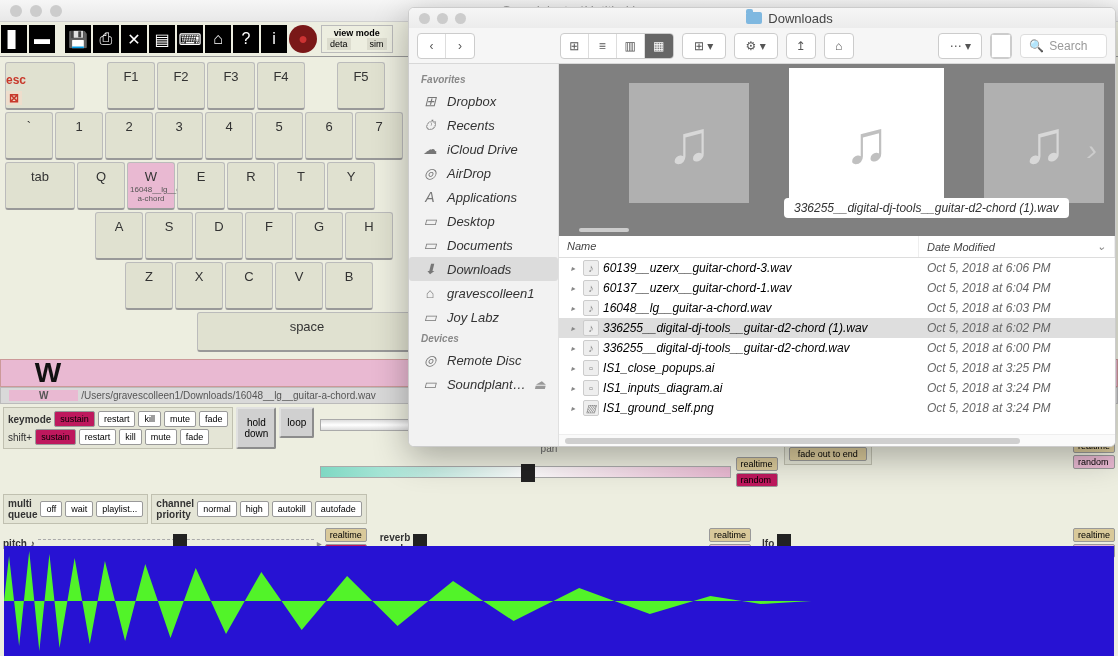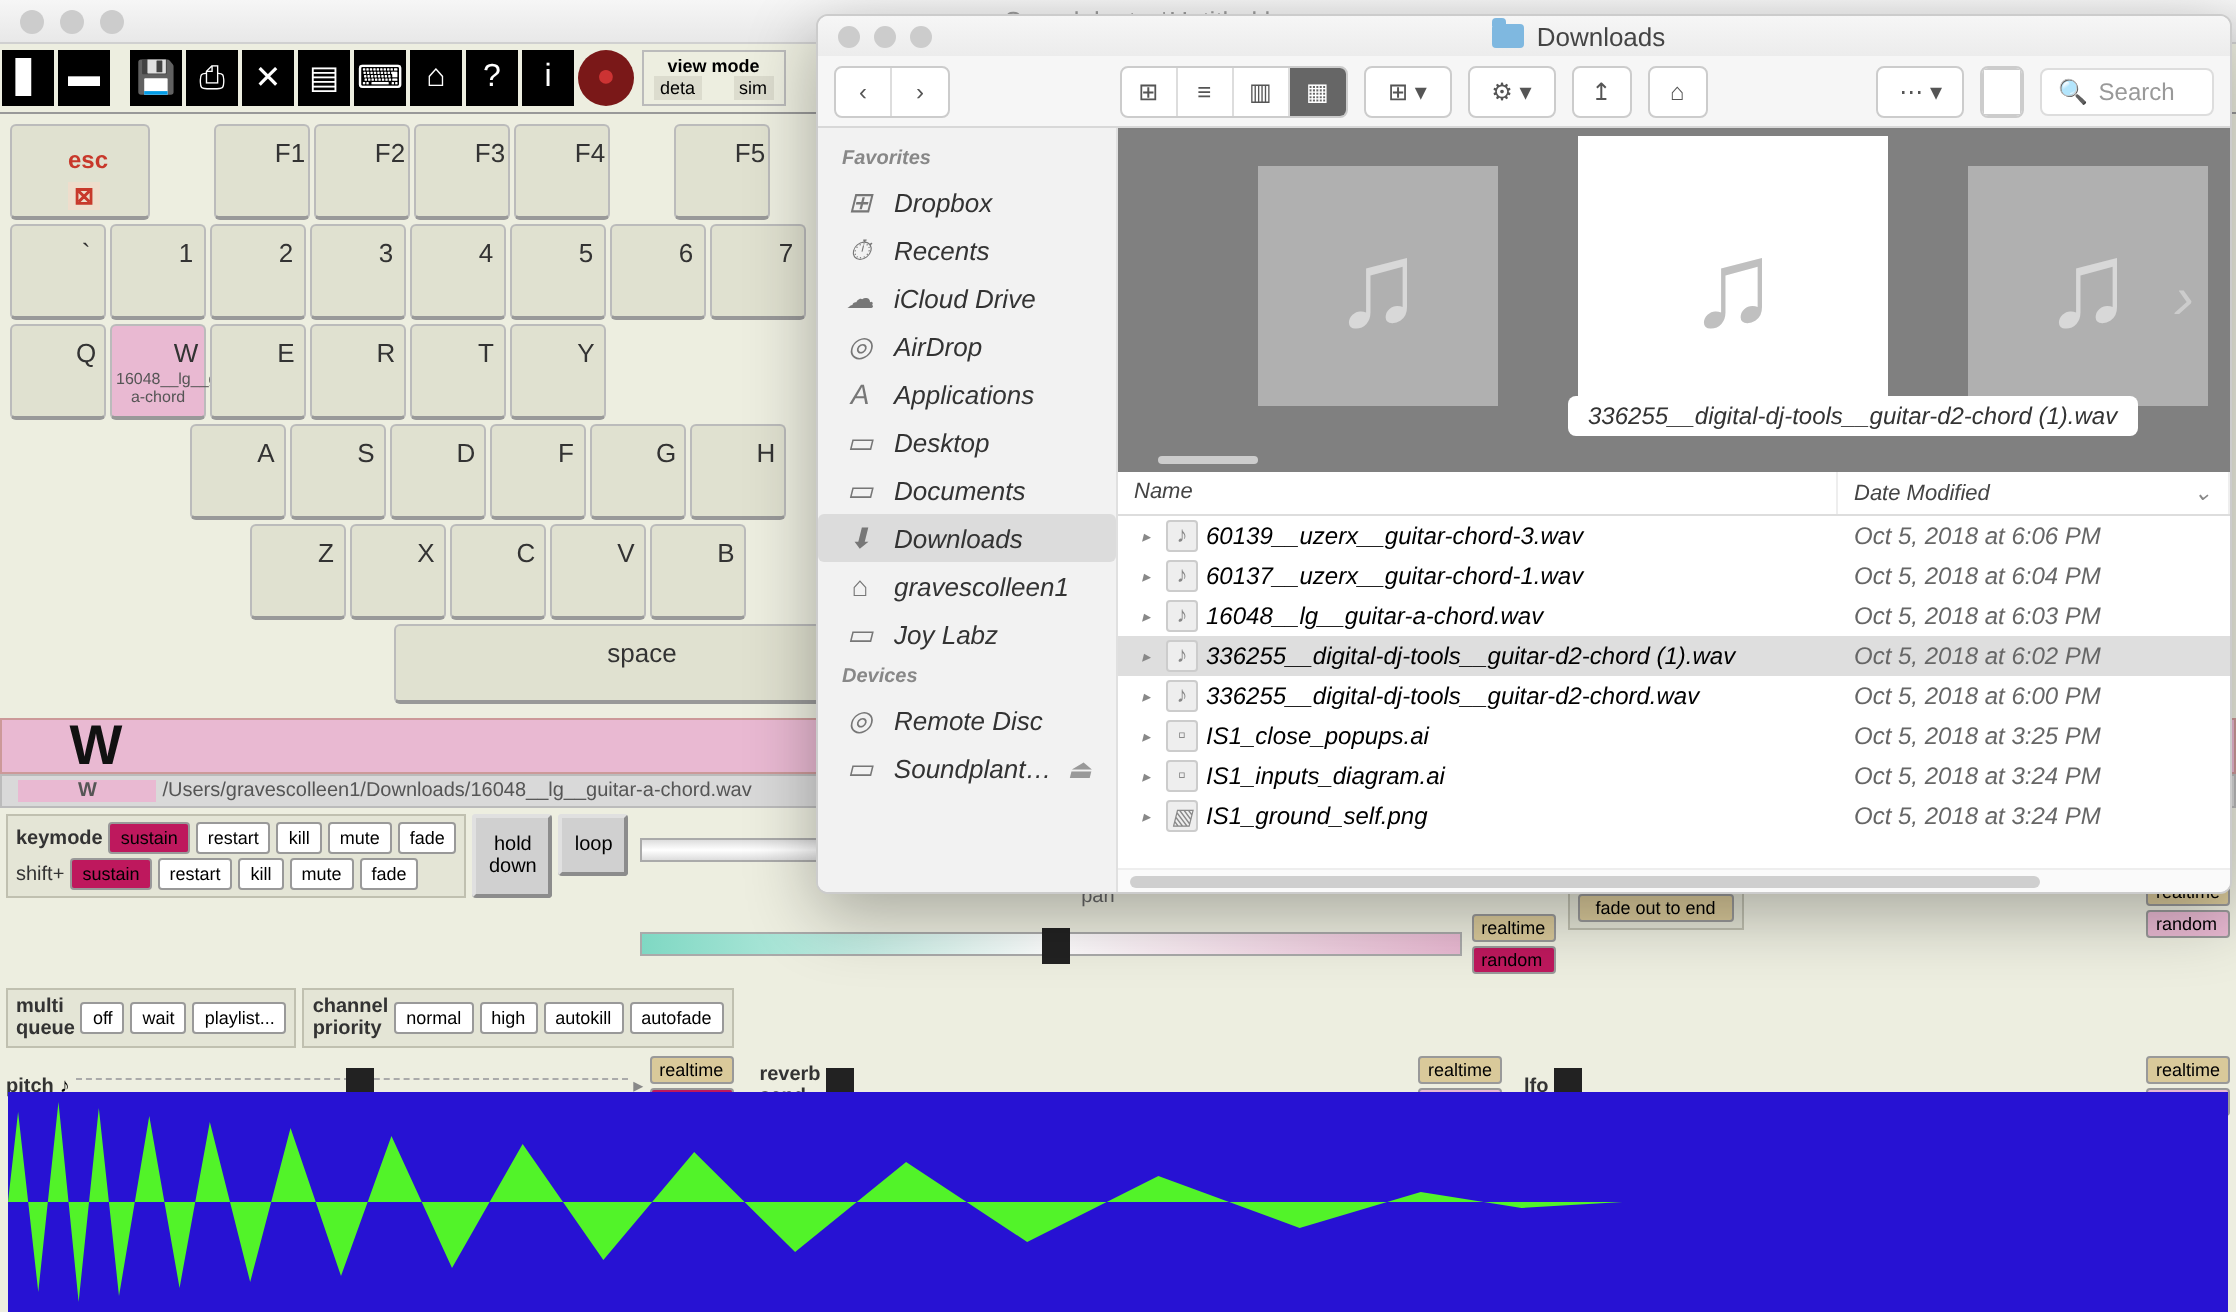--- a/index.html
+++ b/index.html
@@ -18,21 +18,21 @@
 .toolbar { height: 35px; background: #edeee0; display: flex; align-items: center; border-bottom: 1px solid #999; }
 .tb-icon { width: 26px; height: 28px; background: #d9dacb; margin: 0 1px; display: flex; align-items: center; justify-content: center; color: #222; font-size: 16px; cursor: pointer; }
 .tb-icon.dark { background: #000; color: #fff; }
 .view-mode { margin-left: 3px; font-size: 10px; text-align: center; padding: 2px 5px; background: #edeee0; border: 1px solid #bbb; }
 .view-mode .modes { display: flex; font-size: 9px; gap: 16px; }
 .view-mode .modes span { padding: 1px 3px; background: #dcdcce; }
 
 
 .keyboard { padding: 5px; }
 .key-row { display: flex; gap: 2px; margin-bottom: 2px; }
-.key { height: 48px; min-width: 48px; background: #e0e1d0; border: 1px solid #bbb; border-bottom: 2px solid #999; border-radius: 3px; display: flex; align-items: flex-start; justify-content: center; padding-top: 6px; font-size: 13px; font-weight: 500; color: #333; position: relative; cursor: pointer; padding-left: 28px; }
+.key { height: 48px; min-width: 48px; background: #e0e1d0; border: 1px solid #bbb; border-bottom: 2px solid #999; border-radius: 3px; display: flex; align-items: flex-start; justify-content: center; padding-top: 6px; font-size: 13px; font-weight: 500; color: #333; position: relative; cursor: pointer; }
 .key.esc { color: #c8382b; font-weight: bold; font-size: 12px; align-items: flex-start; flex-direction: column; }
 .key.esc .x { color: #c8382b; font-size: 12px; margin-top: 4px; background: #edc; padding: 0 3px; }
 .key.wide1 { min-width: 70px; }
 .key.wide2 { min-width: 410px; }
 .key.assigned { background: #e9b9d2; }
 .key .key-sub { position: absolute; top: 22px; left: 2px; right: 2px; font-size: 8px; line-height: 9px; text-align: center; color: #555; }
 
 
 .key-info { display: flex; align-items: center; background: #e9b9d2; border: 1px solid #c99; height: 28px; padding: 0 8px; }
 .key-info .big-letter { font-size: 28px; font-weight: bold; width: 78px; text-align: center; color: #111; }
@@ -164,20 +164,21 @@
       <div class="key">`</div>
       <div class="key">1</div>
       <div class="key">2</div>
       <div class="key">3</div>
       <div class="key">4</div>
       <div class="key">5</div>
       <div class="key">6</div>
       <div class="key">7</div>
     </div>
     <div class="key-row">
+      <div class="key wide1">tab</div>
       <div class="key">Q</div>
       <div class="key assigned">
         <span>W</span>
         <span class="key-sub">16048__lg__guitar-a-chord</span>
       </div>
       <div class="key">E</div>
       <div class="key">R</div>
       <div class="key">T</div>
       <div class="key">Y</div>
     </div>

